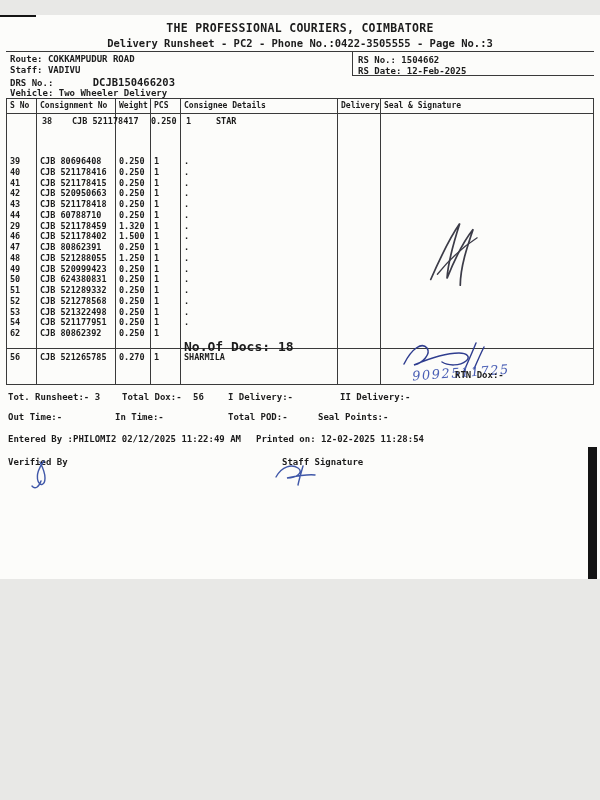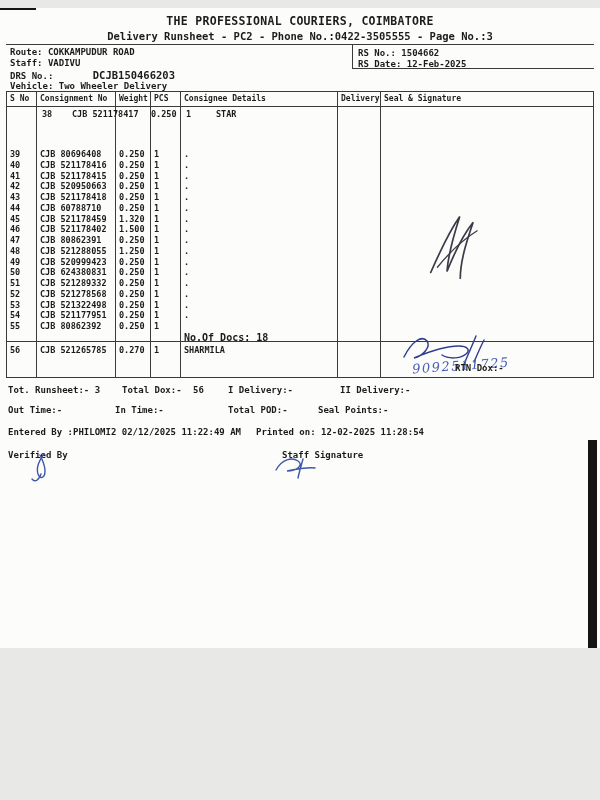--- a/index.html
+++ b/index.html
@@ -1,18 +1,18 @@
 <!DOCTYPE html>
 <html><head>
 <meta charset="utf-8">
 <style>
   * { margin:0; padding:0; box-sizing:border-box; }
   html,body { background:#e8e8e6; }
   .page {
-    position:relative; width:600px; height:640px; margin:8px auto;
+    position:relative; width:600px; height:564px; margin:15px auto;
     background:#fcfcfa; overflow:hidden;
     font-family:"DejaVu Sans Mono","Liberation Mono",monospace;
     color:#1c1c1c;
   }
   .abs { position:absolute; }
   .t { font-weight:bold; font-size:9px; white-space:pre; color:#1c1c1c; }
   .title { width:600px; text-align:center; font-weight:bold; font-size:11.5px; letter-spacing:.3px; }
   .subtitle { width:600px; text-align:center; font-weight:bold; font-size:10.5px; }
   .hline { height:1px; background:#3a3a3a; }
   .vline { width:1px; background:#3a3a3a; }
@@ -20,21 +20,21 @@
   
   .table-area { left:6px; top:83px; width:588px; height:287px; }
   .grid-row {
     display:grid;
     grid-template-columns:30px 79px 35px 30px 157px 43px 214px;
   }
   .thead { height:15px; line-height:15px; font-size:8px; font-weight:bold; }
   .thead > div { padding-left:4px; white-space:pre; overflow:hidden; }
   .trow { height:10.75px; line-height:10.75px; font-size:8.5px; font-weight:bold; }
   .trow > div { padding-left:4px; white-space:pre; overflow:hidden; }
-  .note { font-size:10px; font-weight:bold; white-space:pre; }
+  .note { font-size:13px; font-weight:bold; white-space:pre; }
   
   .sig { overflow:visible; }
   .phone-hand {
     font-family:"DejaVu Serif","Liberation Serif",serif;
     font-style:italic; font-size:13px; color:#4a5fb5;
     transform:rotate(-4deg); letter-spacing:1.5px; white-space:pre;
   }
   .artifact { background:#141414; }
 </style>
 </head>
@@ -153,21 +153,21 @@
           <div>44</div>
           <div>CJB 60788710</div>
           <div>0.250</div>
           <div>1</div>
           <div>.</div>
           <div></div>
           <div></div>
         </div>
 
         <div class="grid-row trow">
-          <div>45</div>
+          <div>29</div>
           <div>CJB 521178459</div>
           <div>1.320</div>
           <div>1</div>
           <div>.</div>
           <div></div>
           <div></div>
         </div>
 
         <div class="grid-row trow">
           <div>46</div>
@@ -253,21 +253,21 @@
           <div>54</div>
           <div>CJB 521177951</div>
           <div>0.250</div>
           <div>1</div>
           <div>.</div>
           <div></div>
           <div></div>
         </div>
 
         <div class="grid-row trow">
-          <div>55</div>
+          <div>62</div>
           <div>CJB 80862392</div>
           <div>0.250</div>
           <div>1</div>
           <div></div>
           <div></div>
           <div></div>
         </div>
       </div>
 
     <div class="abs note" style="left:178px;top:241px;">No.Of Docs: 18</div>

